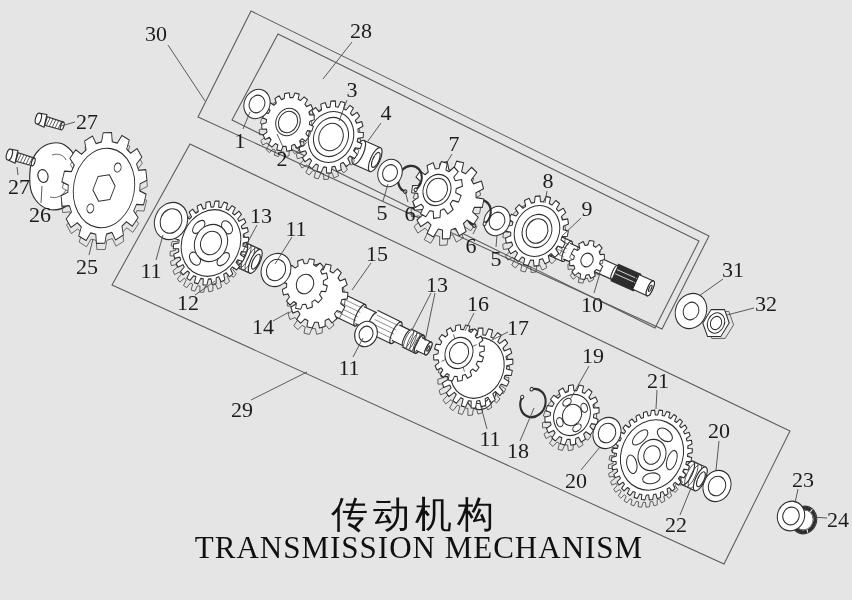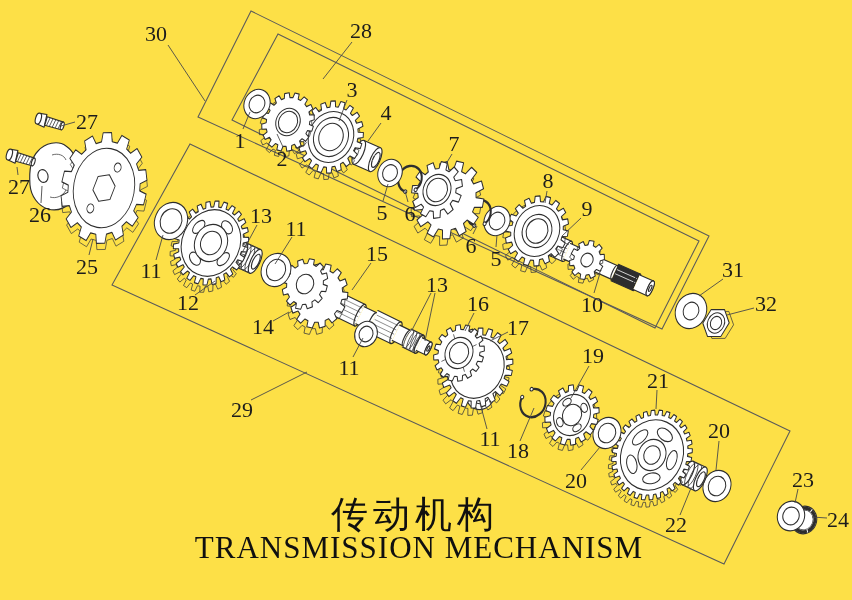--- a/index.html
+++ b/index.html
@@ -1,16 +1,16 @@
 <!DOCTYPE html>
 <html><head>
 <meta charset="utf-8">
 <style>
   html,body{margin:0;padding:0;background:#ffffff;}
-  .stage{position:relative;width:852px;height:600px;background:#fde047;overflow:hidden;
+  .stage{position:relative;width:852px;height:600px;background:#e5e5e5;overflow:hidden;
          font-family:"Liberation Serif",serif;}
   svg{position:absolute;left:0;top:0;}
   .ln{stroke:#2e2e2e;stroke-width:1.15;fill:none;stroke-linejoin:round;stroke-linecap:round;}
   .f{fill:#ffffff;}
   .lnt{stroke:#3a3a3a;stroke-width:0.75;fill:none;}
   .frame{stroke:#5a5a5a;stroke-width:1.05;fill:none;}
   .ld{stroke:#4a4a4a;stroke-width:0.9;}
   .cl{font-family:"Liberation Serif",serif;font-size:22px;fill:#1c1c1c;text-anchor:middle;}
   .tzh{font-family:"DejaVu Sans","Liberation Sans",sans-serif;font-size:37px;font-weight:500;
        letter-spacing:5px;fill:#101010;text-anchor:middle;}

